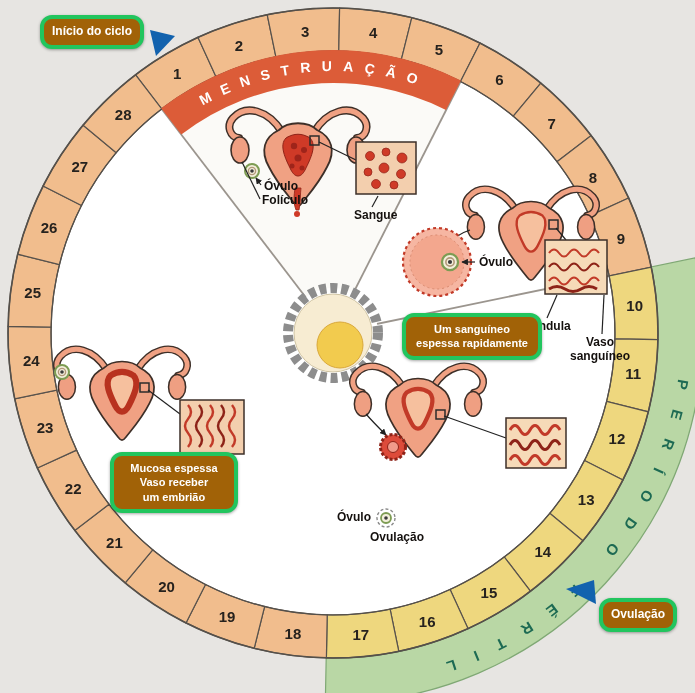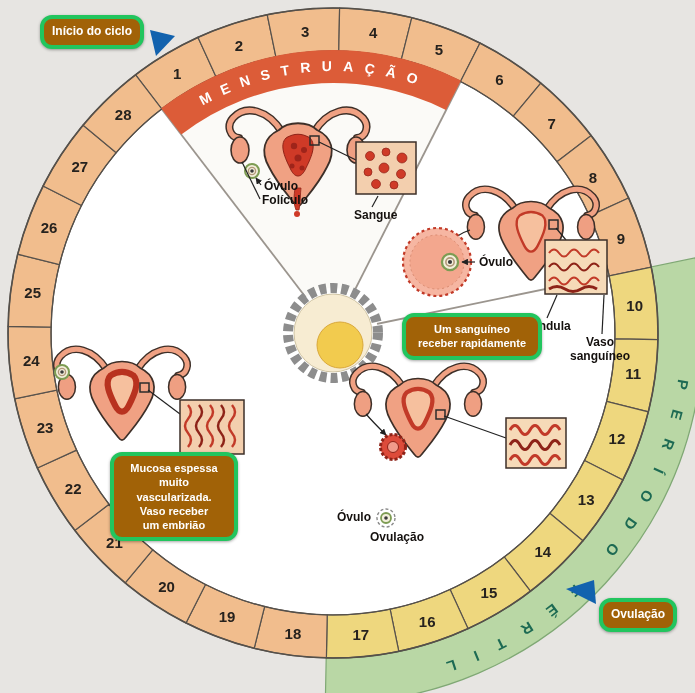--- a/index.html
+++ b/index.html
@@ -245,24 +245,23 @@
 
   <polygon points="150,30 175,36 156,56" fill="#1262ae"></polygon>
   <polygon points="596,604 566,589 594,580" fill="#1262ae"></polygon>
 </svg>
 
 <div class="badge big" style="left:40px;top:15px">Início do ciclo</div>
 <div class="badge big" style="left:599px;top:598px">Ovulação</div>
 
 <div class="badge" style="left:402px;top:313px;width:116px">
   <div>Um sanguíneo</div>
-  <div>receber rapidamente</div>
+  <div>espessa rapidamente</div>
 </div>
 
 
 <div class="badge" style="left:110px;top:452px;width:104px">
   <div>Mucosa espessa</div>
-  <div>muito vascularizada.</div>
   <div>Vaso receber</div>
   <div>um embrião</div>
 </div>
 
 </div>
 
 </body></html>

